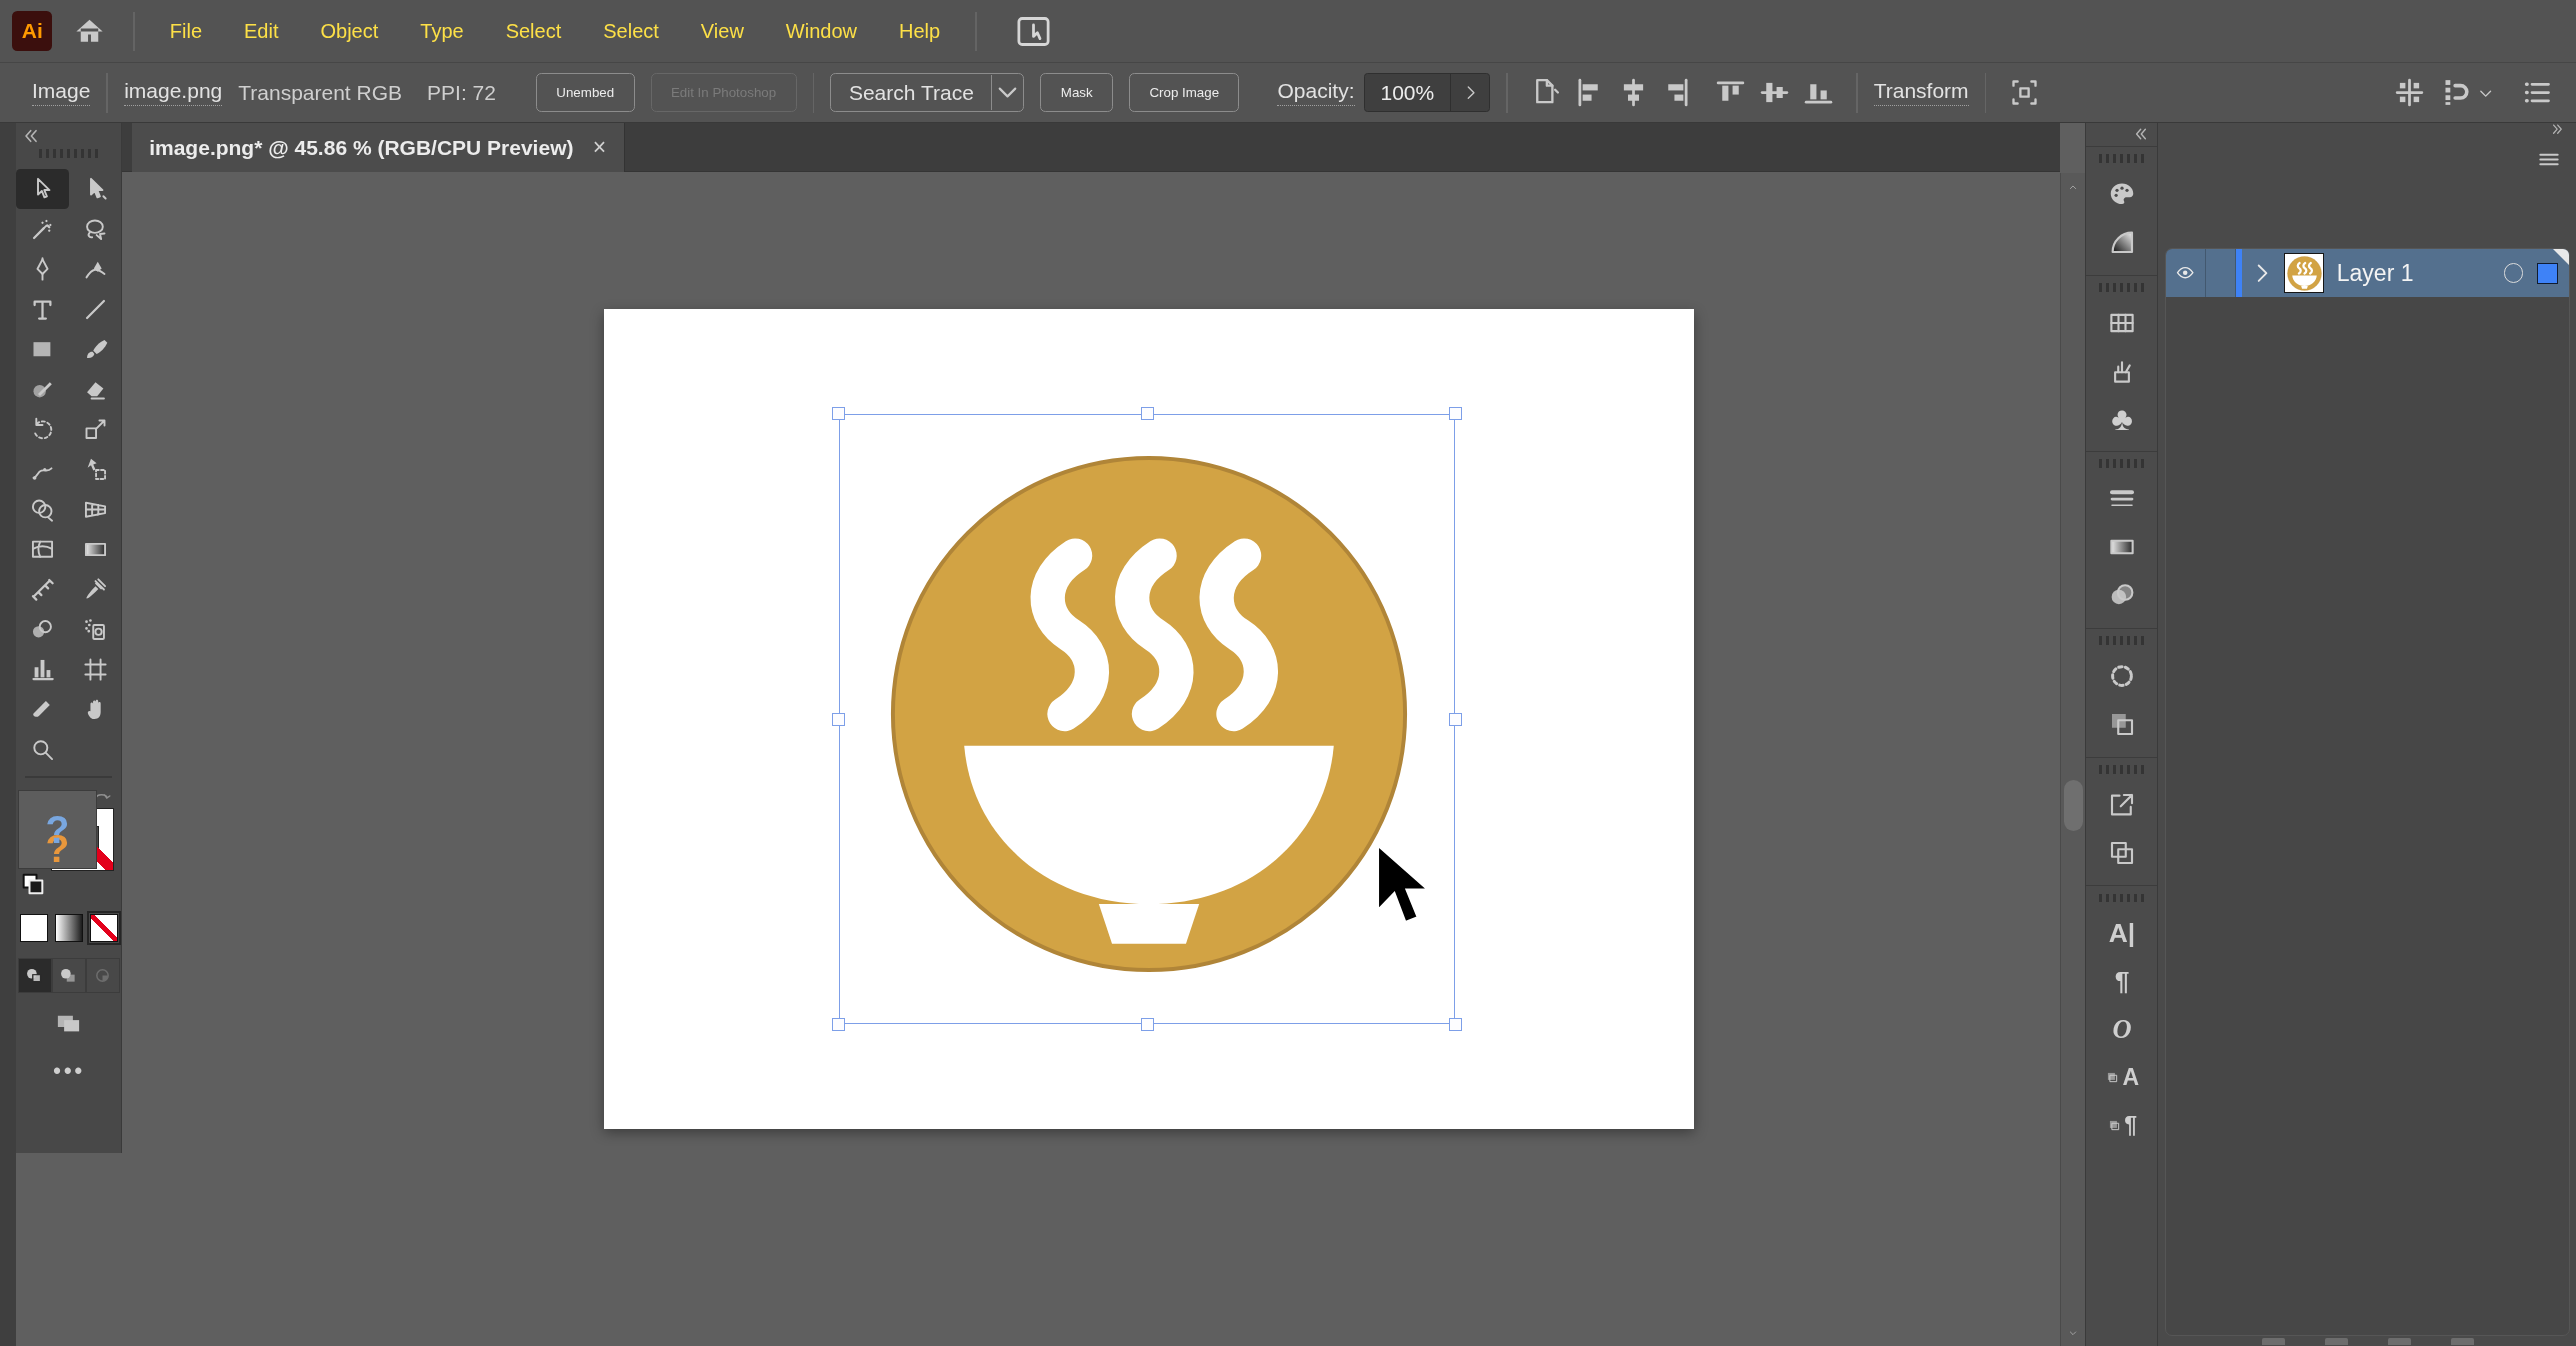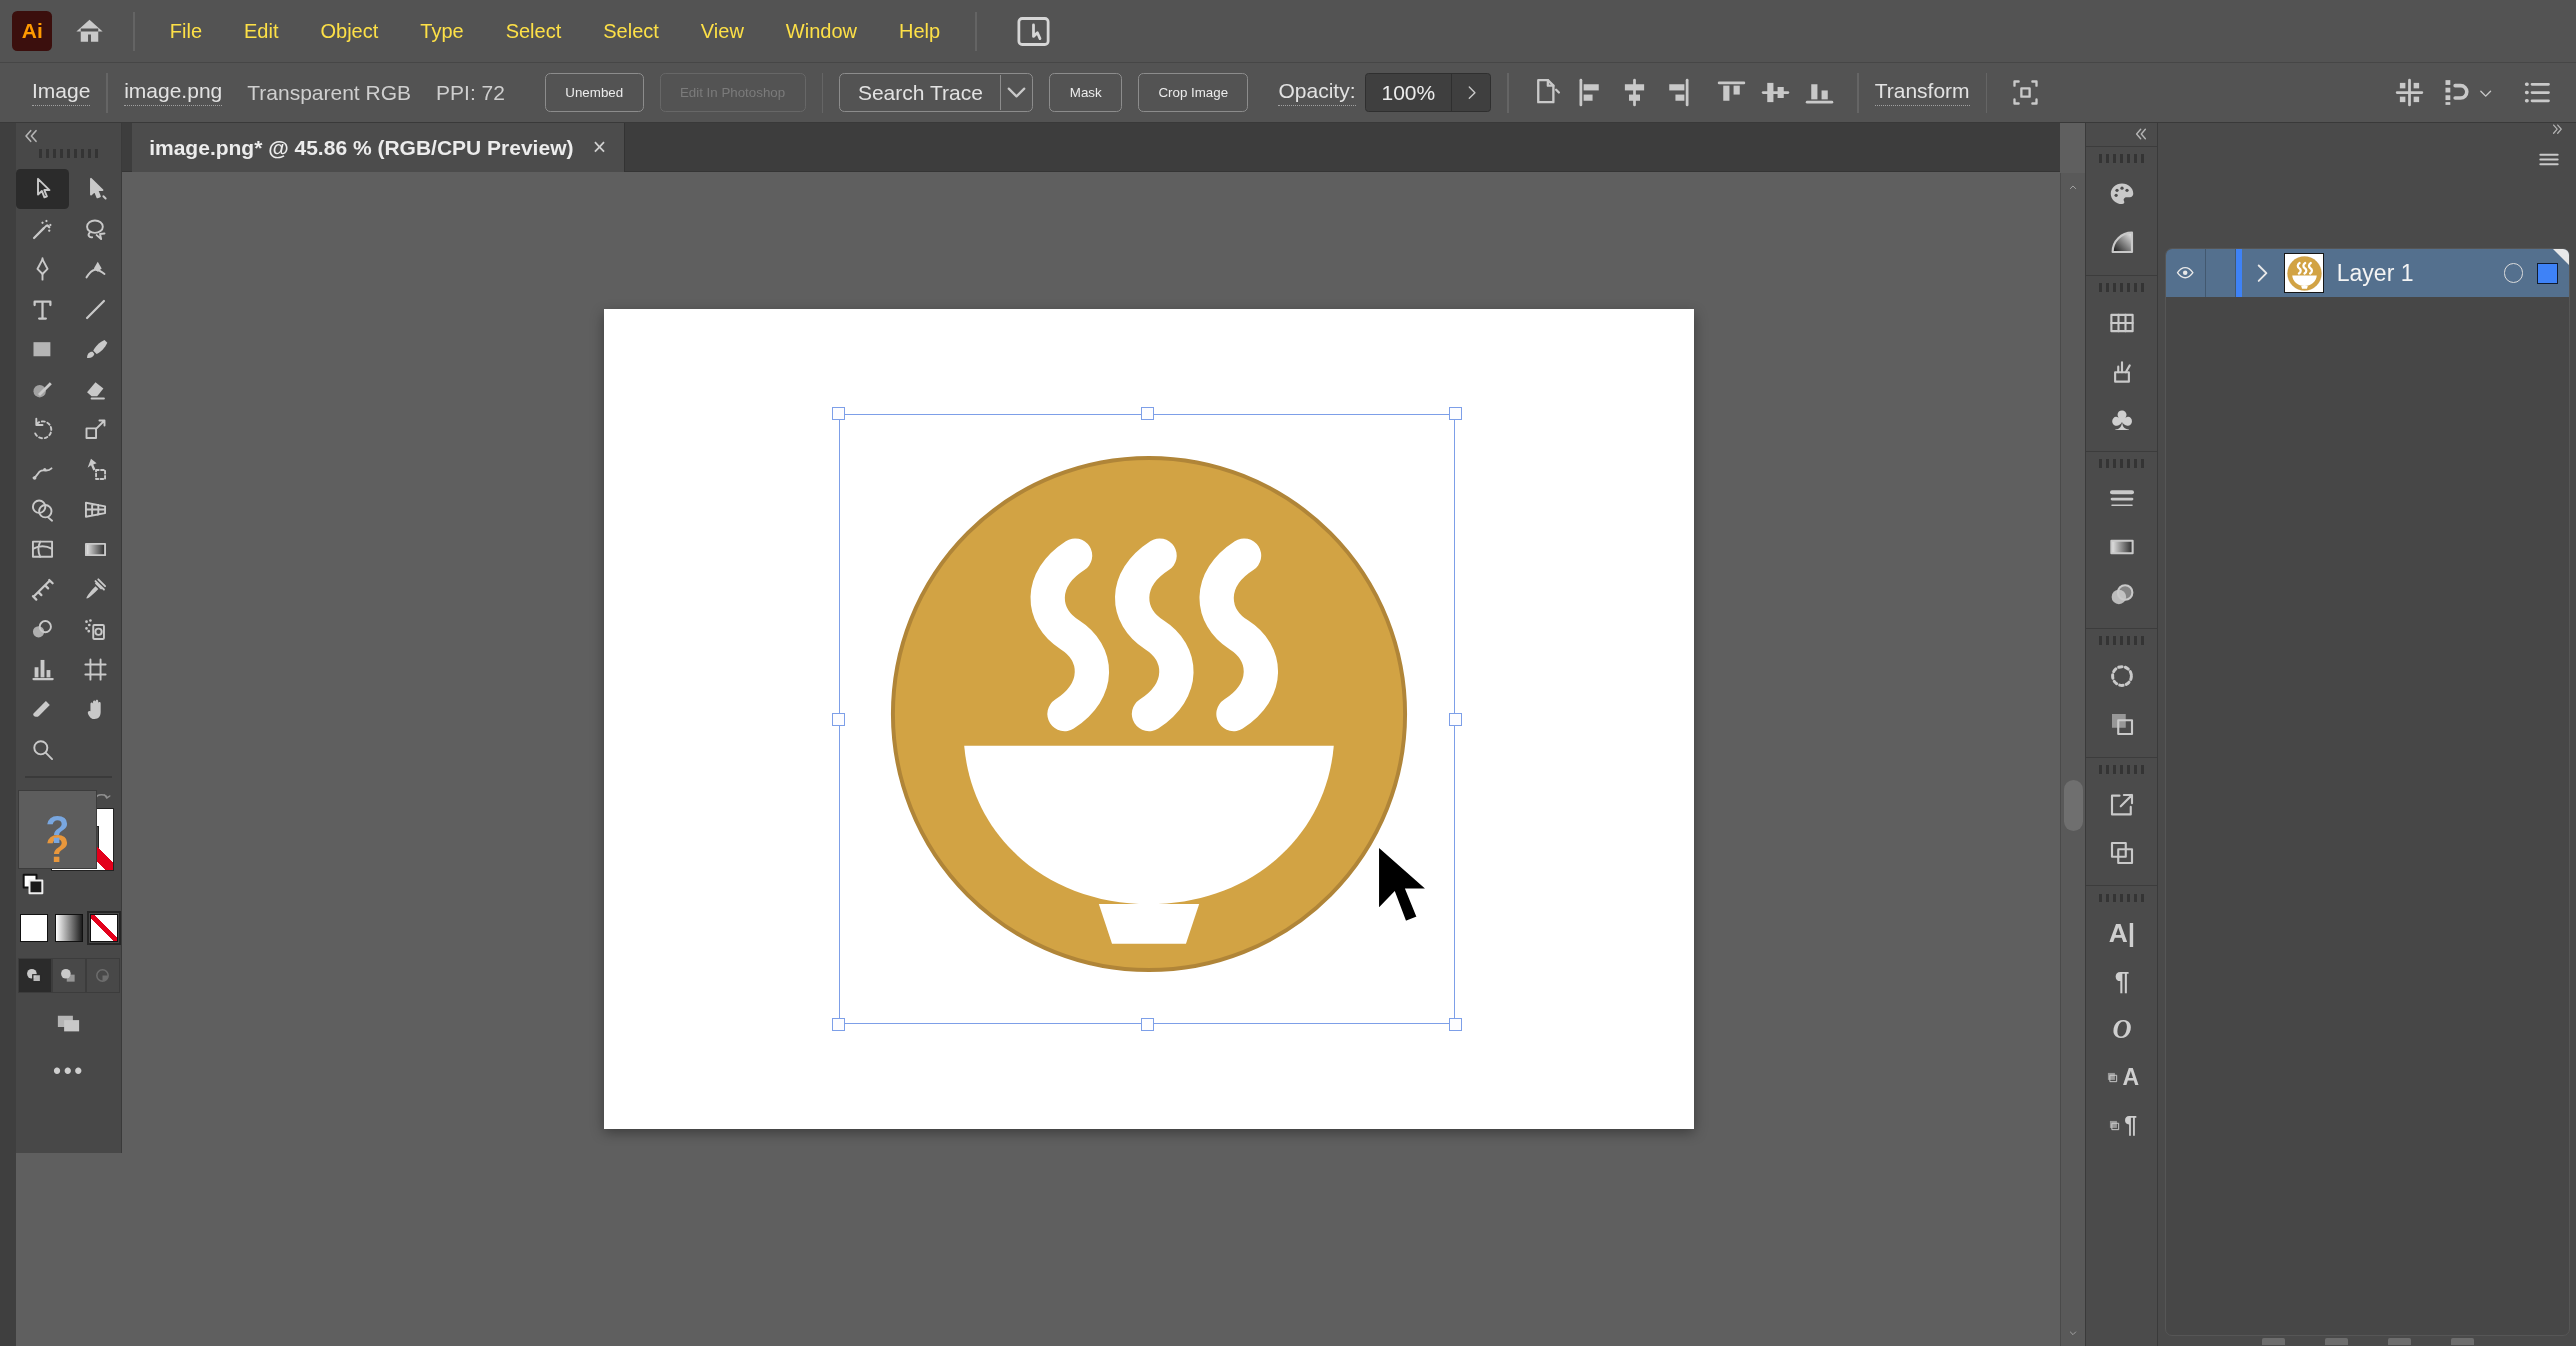--- a/index.html
+++ b/index.html
@@ -223,36 +223,36 @@
           <path d="M5 5l14 14M19 5L5 19" stroke-width="2.2"></path>
         </svg>
       </i>
     </div>
 </div>
 
 <div id="controlbar" class="abs">
   <span class="dotted" style="margin-left:32px">Image</span>
   <div class="cb-sep"></div>
   <span class="dotted">image.png</span>
-  <span style="margin-left:25px;color:#cfcfcf">Transparent RGB</span>
+  <span style="margin-left:16px;color:#cfcfcf">Transparent RGB</span>
   <span style="margin-left:25px;color:#cfcfcf">PPI: 72</span>
   <button class="cb-btn" style="margin-left:40px">Unembed</button>
   <button class="cb-btn disabled" style="margin-left:16px">Edit In Photoshop</button>
   <div class="cb-sep"></div>
   <div class="row" style="height:39px;border:1.8px solid #8c8c8c;border-radius:5.3px">
     <span style="padding:0 17.6px">Search Trace</span>
     <i class="ic" style="width:32px;height:35px;border-left:1.8px solid #8c8c8c">
         <svg viewBox="0 0 24 24" fill="none" stroke="currentColor" stroke-width="1.7" stroke-linecap="round" stroke-linejoin="round">
           <path d="M6 9l6 6 6-6"></path>
         </svg>
       </i>
   </div>
   <button class="cb-btn" style="margin-left:16px">Mask</button>
   <button class="cb-btn" style="margin-left:16px">Crop Image</button>
-  <span class="dotted" style="margin-left:30px">Opacity:</span>
+  <span class="dotted" style="margin-left:38px">Opacity:</span>
   <div id="opacity-box" style="margin-left:9px">
     <span class="val">100%</span>
     <span class="arr">
         <i class="ic" style="width:19.4px;height:19.4px">
           <svg viewBox="0 0 24 24" fill="none" stroke="currentColor" stroke-width="1.7" stroke-linecap="round" stroke-linejoin="round">
             <path d="M9 5l7 7-7 7"></path>
           </svg>
         </i>
       </span>
   </div>

